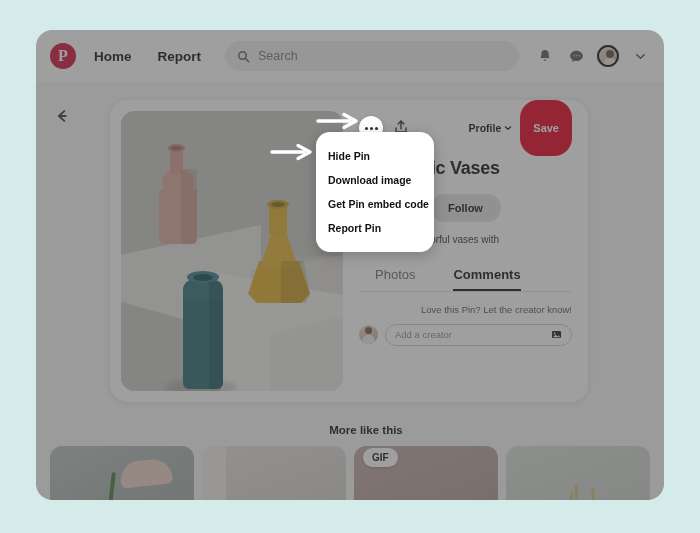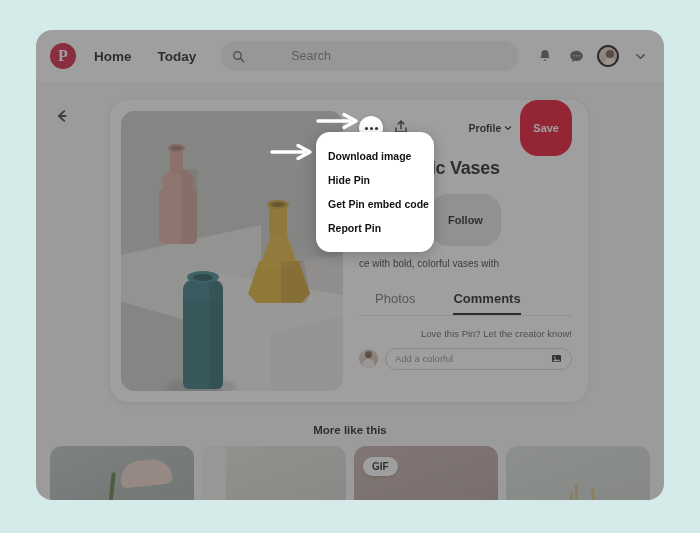--- a/index.html
+++ b/index.html
@@ -53,21 +53,21 @@
     padding: 5px 8px; border-radius: 18px; white-space: nowrap;
   }
   .searchbar {
     flex: 1 1 auto;
     height: 30px; border-radius: 16px;
     background: #efefef;
     display: flex; align-items: center;
     padding: 0 12px; gap: 8px;
     margin: 0 6px;
   }
-  .search-ph { font-size: 12.5px; color: #767676; margin-left: 38px; }
+  .search-ph { font-size: 12.5px; color: #767676; }
   .hdr-icons { display: flex; align-items: center; gap: 11px; flex: 0 0 auto; }
   .hdr-ic { width: 20px; height: 20px; display:flex; align-items:center; justify-content:center; }
   .avatar-hdr {
     width: 22px; height: 22px; border-radius: 50%;
     border: 2px solid #111;
     background: linear-gradient(160deg,#e8d9cf 0%, #d9c3b4 55%, #c3a692 100%);
     overflow:hidden; position:relative;
   }
   .avatar-hdr::after{
     content:""; position:absolute; left:4px; top:11px;
@@ -151,21 +151,21 @@
   .pin-actions-r { display:flex; align-items:center; gap:8px; }
   .profile-sel { font-size:10.5px; font-weight:bold; color:#111; display:flex; align-items:center; gap:3px; }
   .save-btn {
     background:#e60023; color:#fff; font-size:11px; font-weight:bold;
     padding:22px 13px; border-radius:18px;
   }
   .pin-title { margin-top:16px; font-size:18px; font-weight:bold; color:#111; line-height:1.2; letter-spacing:-0.3px;}
   .follow-row { margin-top:14px; display:flex; justify-content:center; }
   .follow-btn {
     background:#e1e1e1; color:#111; font-size:11px; font-weight:bold;
-    padding:20px 18px; border-radius:18px;
+    padding:8px 18px; border-radius:18px;
   }
   .pin-desc { margin-top:10px; font-size:10px; color:#333; line-height:1.5; }
 
   .tabs { margin-top:20px; display:flex; gap:22px; border-bottom:1px solid #e4e4e4; }
   .tab { font-size:13px; color:#6b6b6b; padding-bottom:7px;margin-left:16px; }
   .tab.active { color:#111; font-weight:bold; border-bottom:2.5px solid #111; }
   .comment-prompt { margin-top:12px; font-size:9.5px; color:#555;text-align:right; }
   .comment-row { margin-top:9px; display:flex; align-items:center; gap:7px; }
   .avatar-sm {
     width:19px; height:19px; border-radius:50%; flex:0 0 auto;
@@ -176,38 +176,38 @@
   .avatar-sm::before{ content:""; position:absolute; left:6px; top:2px; width:7px; height:7px; border-radius:50%; background:#7a5a46;}
   .comment-input {
     flex:1 1 auto; height:22px; border:1px solid #cfcfcf; border-radius:13px;
     display:flex; align-items:center; padding:0 9px; gap:6px;
     background:#fff;
   }
   .comment-ph { flex:1 1 auto; font-size:9.5px; color:#8a8a8a; }
 
   
   .more-title {
-    position:absolute; left:0; top:342px; width:628px;
+    position:absolute; left:16px; top:342px; width:628px;
     text-align:center; font-size:11.5px; font-weight:bold; color:#111;
   }
   .grid {
     position:absolute; left:14px; top:364px;
     width:600px; display:flex; gap:8px;
   }
   .grid-card {
     width:146px; height:100px; border-radius:12px; overflow:hidden; position:relative;
   }
   .gc1 { background: linear-gradient(155deg,#b9c2c0 0%, #a8b2b0 45%, #9fa9a6 100%); }
   .gc1 .hand{ position:absolute; right:22px; top:14px; width:52px; height:26px; background:#ecd2c6; border-radius:26px 26px 8px 8px; transform: rotate(-6deg); }
   .gc1 .stem{ position:absolute; left:58px; top:26px; width:4px; height:72px; background:#4f7a3a; border-radius:3px; transform: rotate(6deg); }
   .gc2 { background: linear-gradient(160deg,#e4e2de 0%, #d8d5d0 55%, #cdc9c3 100%); }
   .gc2 .curtain{ position:absolute; left:0; top:0; width:24px; height:100px; background:#f1efec; }
   .gc3 { background: linear-gradient(160deg,#bfa9a3 0%, #b49e98 55%, #a8918b 100%); }
   .gif-badge {
-    position:absolute; left:9px; top:11px;
+    position:absolute; left:9px; top:2px;
     background:#ffffff; color:#111;
     font-size:10px; font-weight:bold;
     padding:4px 9px; border-radius:12px;
     box-shadow:0 1px 3px rgba(0,0,0,0.2);
   }
   .gc4 { background: linear-gradient(160deg,#d8ded7 0%, #ccd3cb 55%, #c2cac1 100%); }
   .gc4 .reed{ position:absolute; bottom:0; width:3px; background:#d6bd7e; border-radius:2px; }
 
   
   .dropdown {
@@ -236,21 +236,21 @@
 </head>
 <body>
 
 <div id="root">
 
   <div class="app-window">
 
     <div class="header">
       <div class="logo">P</div>
       <div class="nav-link">Home</div>
-      <div class="nav-link">Today</div>
+      <div class="nav-link">Report</div>
       <div class="searchbar">
         <svg width="13" height="13" viewBox="0 0 16 16">
           <circle cx="6.8" cy="6.8" r="4.6" fill="none" stroke="#5f5f5f" stroke-width="1.8"></circle>
           <line x1="10.3" y1="10.3" x2="14.4" y2="14.4" stroke="#5f5f5f" stroke-width="1.8" stroke-linecap="round"></line>
         </svg>
         <span class="search-ph">Search</span>
       </div>
       <div class="hdr-icons">
         <div class="hdr-ic">
           <svg width="16" height="16" viewBox="0 0 20 20">
@@ -362,21 +362,21 @@
           <div class="tabs">
             <div class="tab">Photos</div>
             <div class="tab active">Comments</div>
           </div>
 
           <div class="comment-prompt">Love this Pin? Let the creator know!</div>
 
           <div class="comment-row">
             <div class="avatar-sm"></div>
             <div class="comment-input">
-              <span class="comment-ph">Add a colorful</span>
+              <span class="comment-ph">Add a creator</span>
               <svg width="11" height="11" viewBox="0 0 14 14">
                 <rect x="1.2" y="2.4" width="11.6" height="9.2" rx="1.4" fill="#222"></rect>
                 <circle cx="4.6" cy="5.6" r="1.1" fill="#fff"></circle>
                 <path d="M2.4 10.6 L5.8 7.2 L8 9.4 L9.8 8 L11.6 10.6 Z" fill="#fff"></path>
               </svg>
             </div>
           </div>
 
         </div>
       </div>
@@ -404,22 +404,22 @@
           <div class="reed" style="left:88px; height:58px; transform:rotate(-6deg);"></div>
         </div>
       </div>
 
     </div>
   </div>
 
   <div class="scrim"></div>
 
   <div class="dropdown">
+    <div class="dd-item">Hide Pin</div>
     <div class="dd-item">Download image</div>
-    <div class="dd-item">Hide Pin</div>
     <div class="dd-item">Get Pin embed code</div>
     <div class="dd-item">Report Pin</div>
   </div>
 
   <div class="arrow arrow-1">
     <svg width="44" height="22" viewBox="0 0 44 22">
       <line x1="2" y1="11" x2="34" y2="11" stroke="#ffffff" stroke-width="3.4" stroke-linecap="round"></line>
       <path d="M28 4.5 L40 11 L28 17.5" fill="none" stroke="#ffffff" stroke-width="3.4" stroke-linecap="round" stroke-linejoin="round"></path>
     </svg>
   </div>

